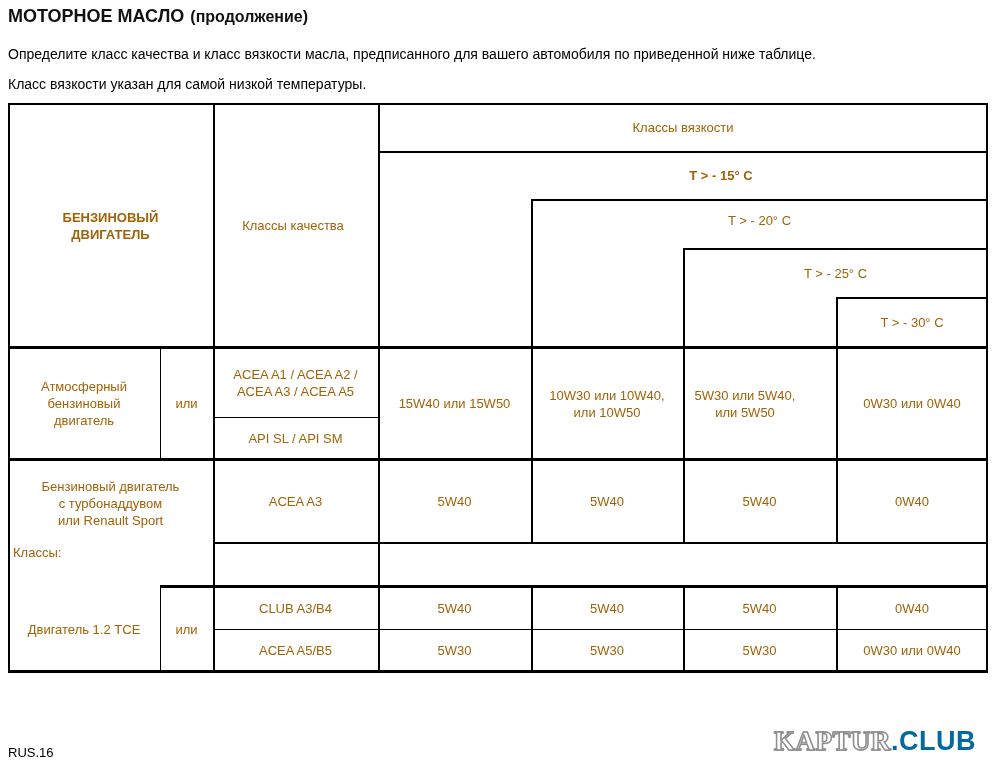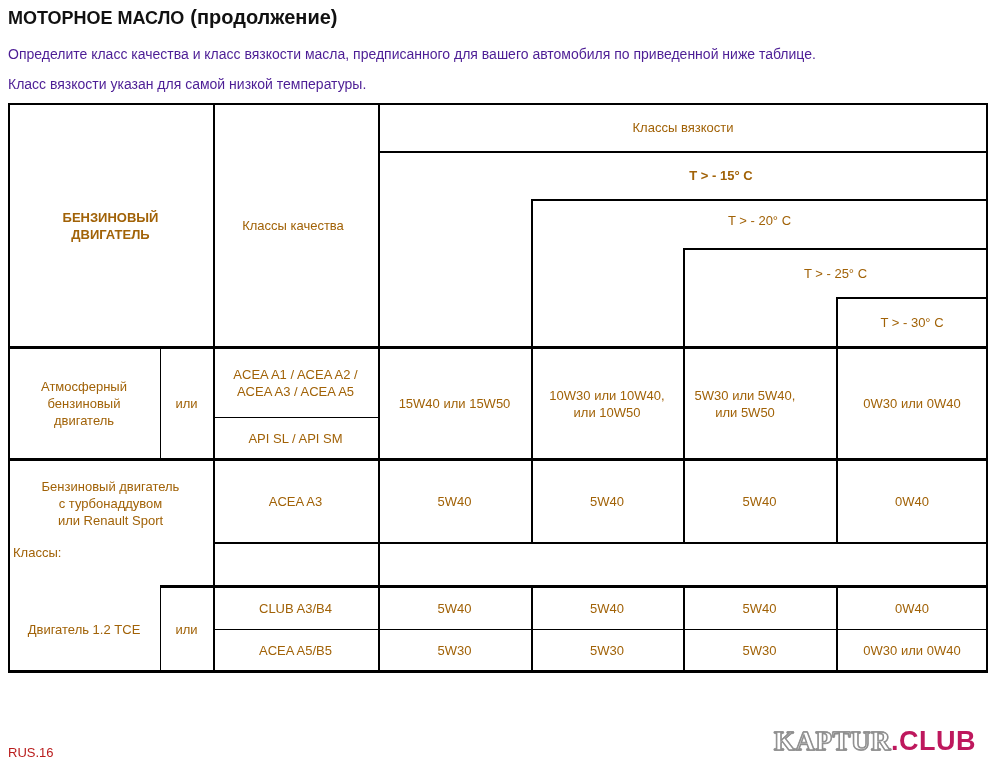--- a/index.html
+++ b/index.html
@@ -7,34 +7,34 @@
     width:1000px;height:777px;background:#ffffff;position:relative;overflow:hidden;
     font-family:"Liberation Sans", sans-serif;color:#1a1a1a;
   }
   .ln{position:absolute;background:#000000}
   .cell{
     position:absolute;display:flex;align-items:center;justify-content:center;
     text-align:center;font-size:13px;line-height:17px;white-space:pre-line;color:#a16207;
   }
   .bold{font-weight:bold}
   .title{position:absolute;left:8px;top:6px;font-size:18px;font-weight:bold;color:#111}
-  .title-suffix{font-size:20px;margin-left:6px}
-  .intro{position:absolute;left:8px;font-size:14px;color:#4c1d95;white-space:pre}
-  .footer-ref{position:absolute;left:8px;top:745px;font-size:13px;color:#b91c1c}
+  .title-suffix{font-size:16px;margin-left:6px}
+  .intro{position:absolute;left:8px;font-size:14px;color:#000000;white-space:pre}
+  .footer-ref{position:absolute;left:8px;top:745px;font-size:13px;color:#000000}
   .wm{
     position:absolute;top:726px;left:758px;width:218px;text-align:right;
     font-size:27px;font-weight:bold;letter-spacing:0.5px;white-space:nowrap;
   }
   .wm-k{
     color:#ffffff;
     -webkit-text-stroke:1.3px #8f8f8f;
     text-shadow:0 1px 0 #aaaaaa,0 -1px 0 #aaaaaa,1px 0 0 #aaaaaa,-1px 0 0 #aaaaaa;
     font-family:Liberation Serif, serif;
   }
-  .wm-c{color:#be185d}
+  .wm-c{color:#0369a1}
 </style>
 </head>
 <body>
 
 <div class="title">
   <span>МОТОРНОЕ МАСЛО</span><span class="title-suffix">(продолжение)</span>
 </div>
 <div class="intro" style="top:46px">Определите класс качества и класс вязкости масла, предписанного для вашего автомобиля по приведенной ниже таблице.</div>
 <div class="intro" style="top:76px">Класс вязкости указан для самой низкой температуры.</div>
 

